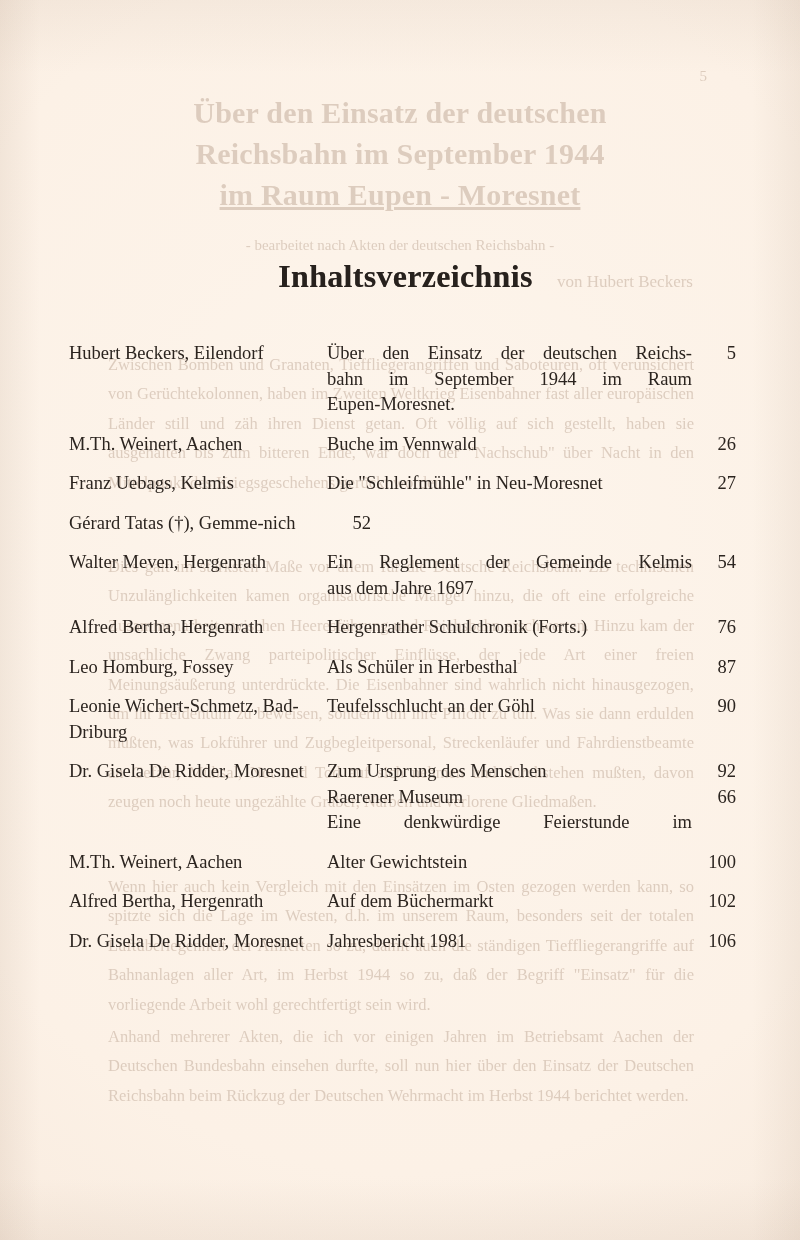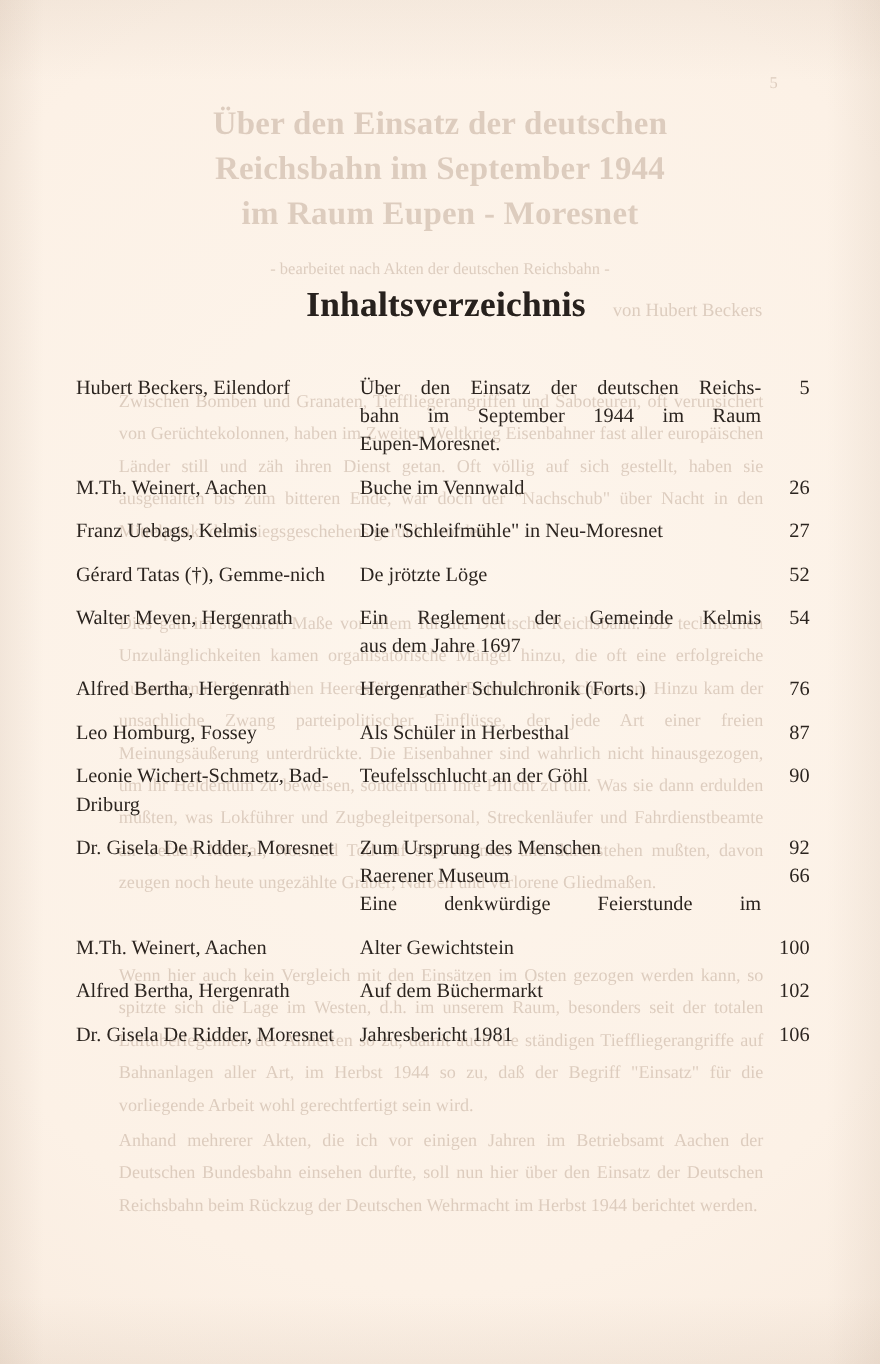--- a/index.html
+++ b/index.html
@@ -156,21 +156,21 @@
 </head>
 <body>
 
 <div class="page">
 
   <div class="bleed">
     <div class="bleed-folio">5</div>
 
     <div class="bleed-title" style="top:92px;">Über den Einsatz der deutschen</div>
     <div class="bleed-title" style="top:133px;">Reichsbahn im September 1944</div>
-    <div class="bleed-title" style="top:174px;">im Raum Eupen - Moresnet</div>
+    <div class="bleed-title" style="top:174px;text-decoration:underline;">im Raum Eupen - Moresnet</div>
 
     <div class="bleed-sub" style="top:237px;">- bearbeitet nach Akten der deutschen Reichsbahn -</div>
     <div class="bleed-author" style="top:272px;">von Hubert Beckers</div>
 
     <div class="bleed-body" style="top:350px;">
       <p>Zwischen Bomben und Granaten, Tieffliegerangriffen und Saboteuren, oft verunsichert von Gerüchtekolonnen, haben im Zweiten Weltkrieg Eisenbahner fast aller europäischen Länder still und zäh ihren Dienst getan. Oft völlig auf sich gestellt, haben sie ausgehalten bis zum bitteren Ende, war doch der "Nachschub" über Nacht in den Mittelpunkt des Kriegsgeschehens gerückt worden.</p>
     </div>
     <div class="bleed-body" style="top:552px;">
       <p>Dies galt im stärksten Maße vor allem für die Deutsche Reichsbahn. ZB technischen Unzulänglichkeiten kamen organisatorische Mängel hinzu, die oft eine erfolgreiche Zusammenarbeit zwischen Heeresführung und Reichsbahn erschwerten. Hinzu kam der unsachliche Zwang parteipolitischer Einflüsse, der jede Art einer freien Meinungsäußerung unterdrückte. Die Eisenbahner sind wahrlich nicht hinausgezogen, um ihr Heldentum zu beweisen, sondern um ihre Pflicht zu tun. Was sie dann erdulden mußten, was Lokführer und Zugbegleitpersonal, Streckenläufer und Fahrdienstbeamte an Gefahr, Mühsal, Not und Tod auf sich nehmen und durchstehen mußten, davon zeugen noch heute ungezählte Gräber, Narben und verlorene Gliedmaßen.</p>
     </div>
@@ -213,23 +213,20 @@
           <div class="col-author">Franz Uebags, Kelmis</div>
           <div class="col-titles">
             <div class="title-line title-entry">Die "Schleifmühle" in Neu-Moresnet</div>
           </div>
           <div class="col-pages">
             <span class="page-num">27</span>
           </div>
         </div>
         <div class="toc-row">
           <div class="col-author">Gérard Tatas (†), Gemme-nich</div>
-          <div class="col-titles">
-            <div class="title-line title-entry">De jrötzte Löge</div>
-          </div>
           <div class="col-pages">
             <span class="page-num">52</span>
           </div>
         </div>
         <div class="toc-row">
           <div class="col-author">Walter Meven, Hergenrath</div>
           <div class="col-titles">
             <div class="title-line title-entry justify-all">Ein Reglement der Gemeinde Kelmis</div>
             <div class="title-line title-entry">aus dem Jahre 1697</div>
           </div>

